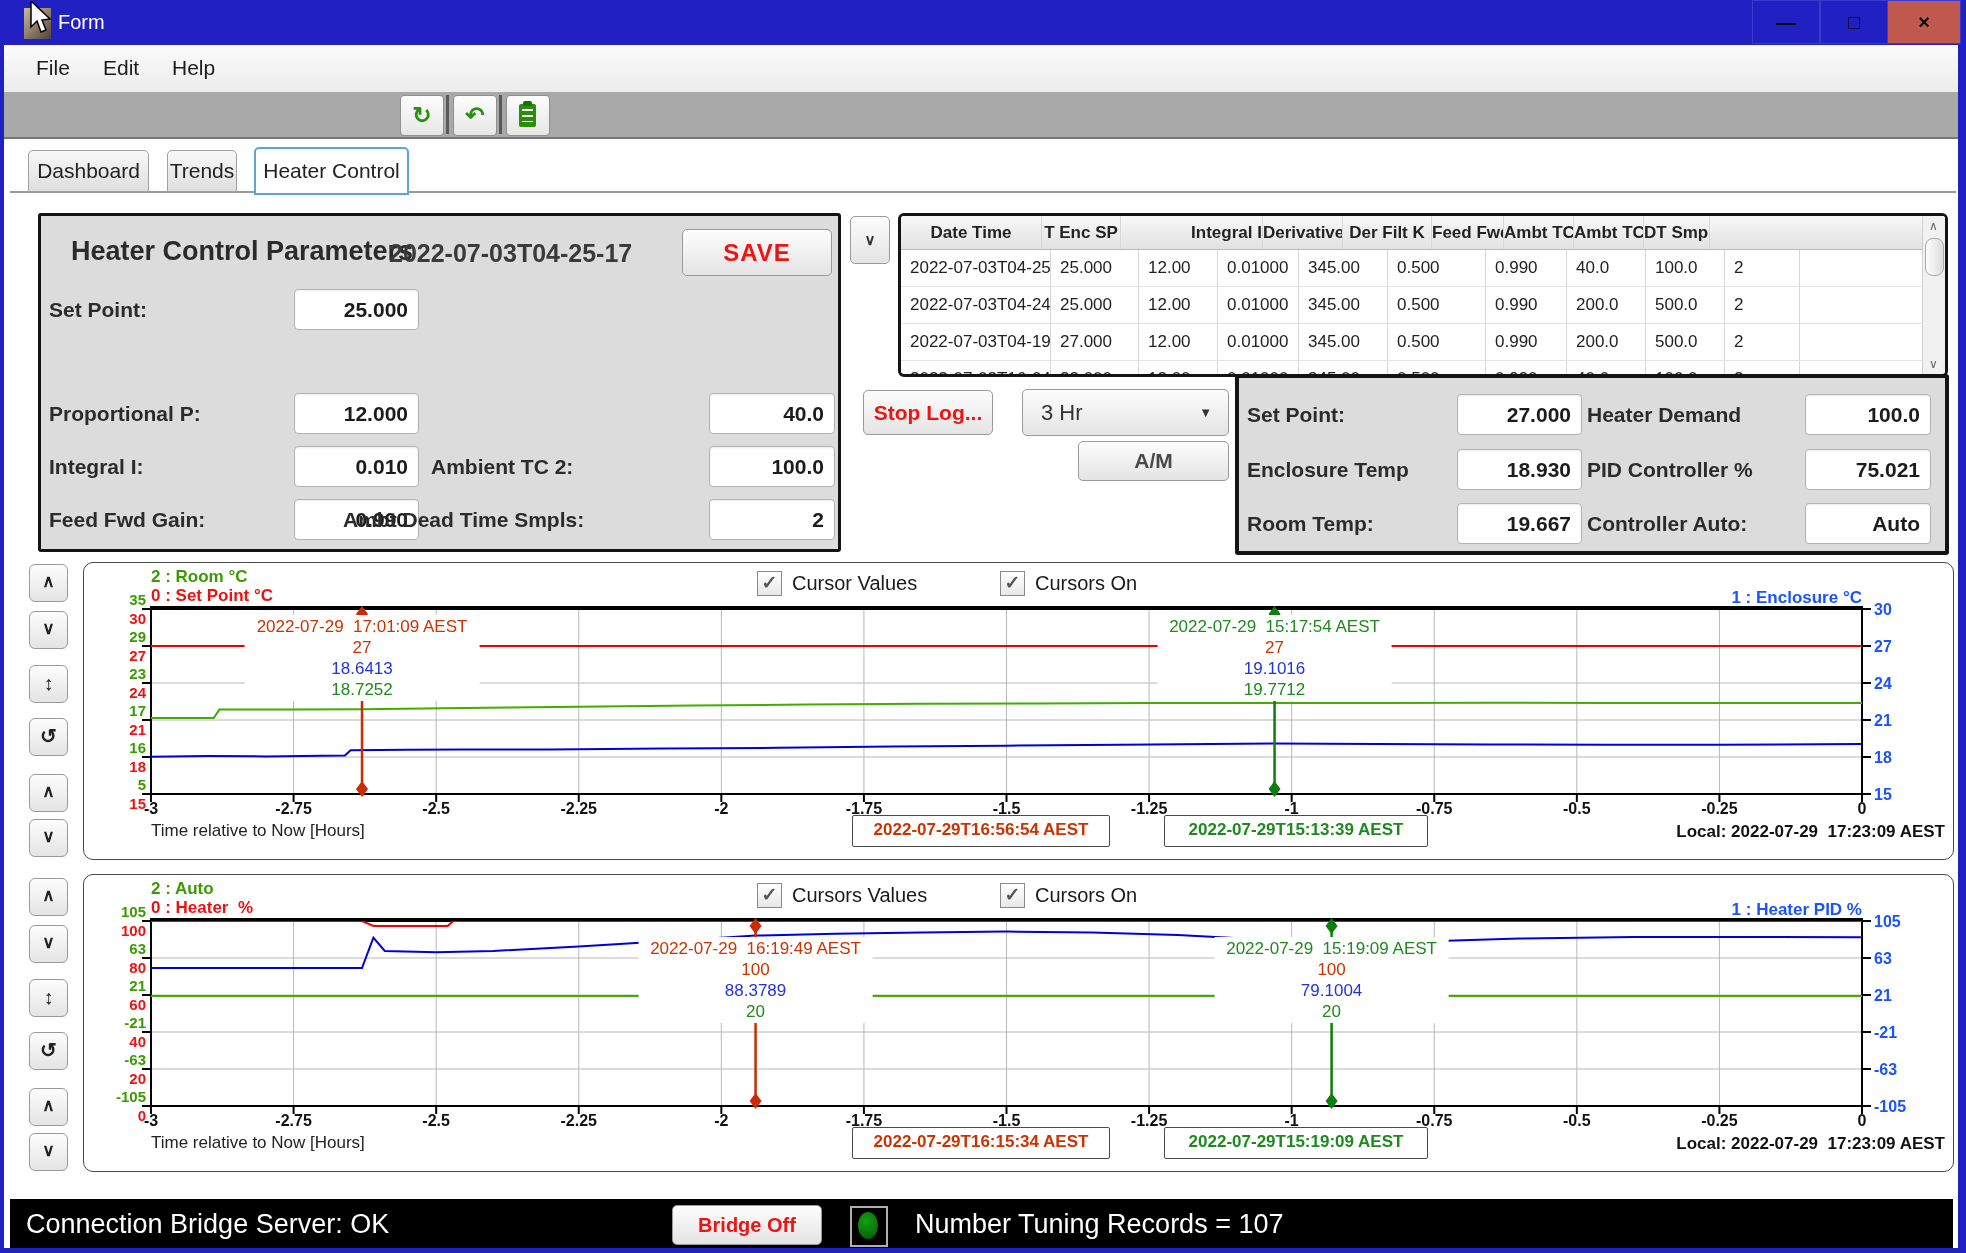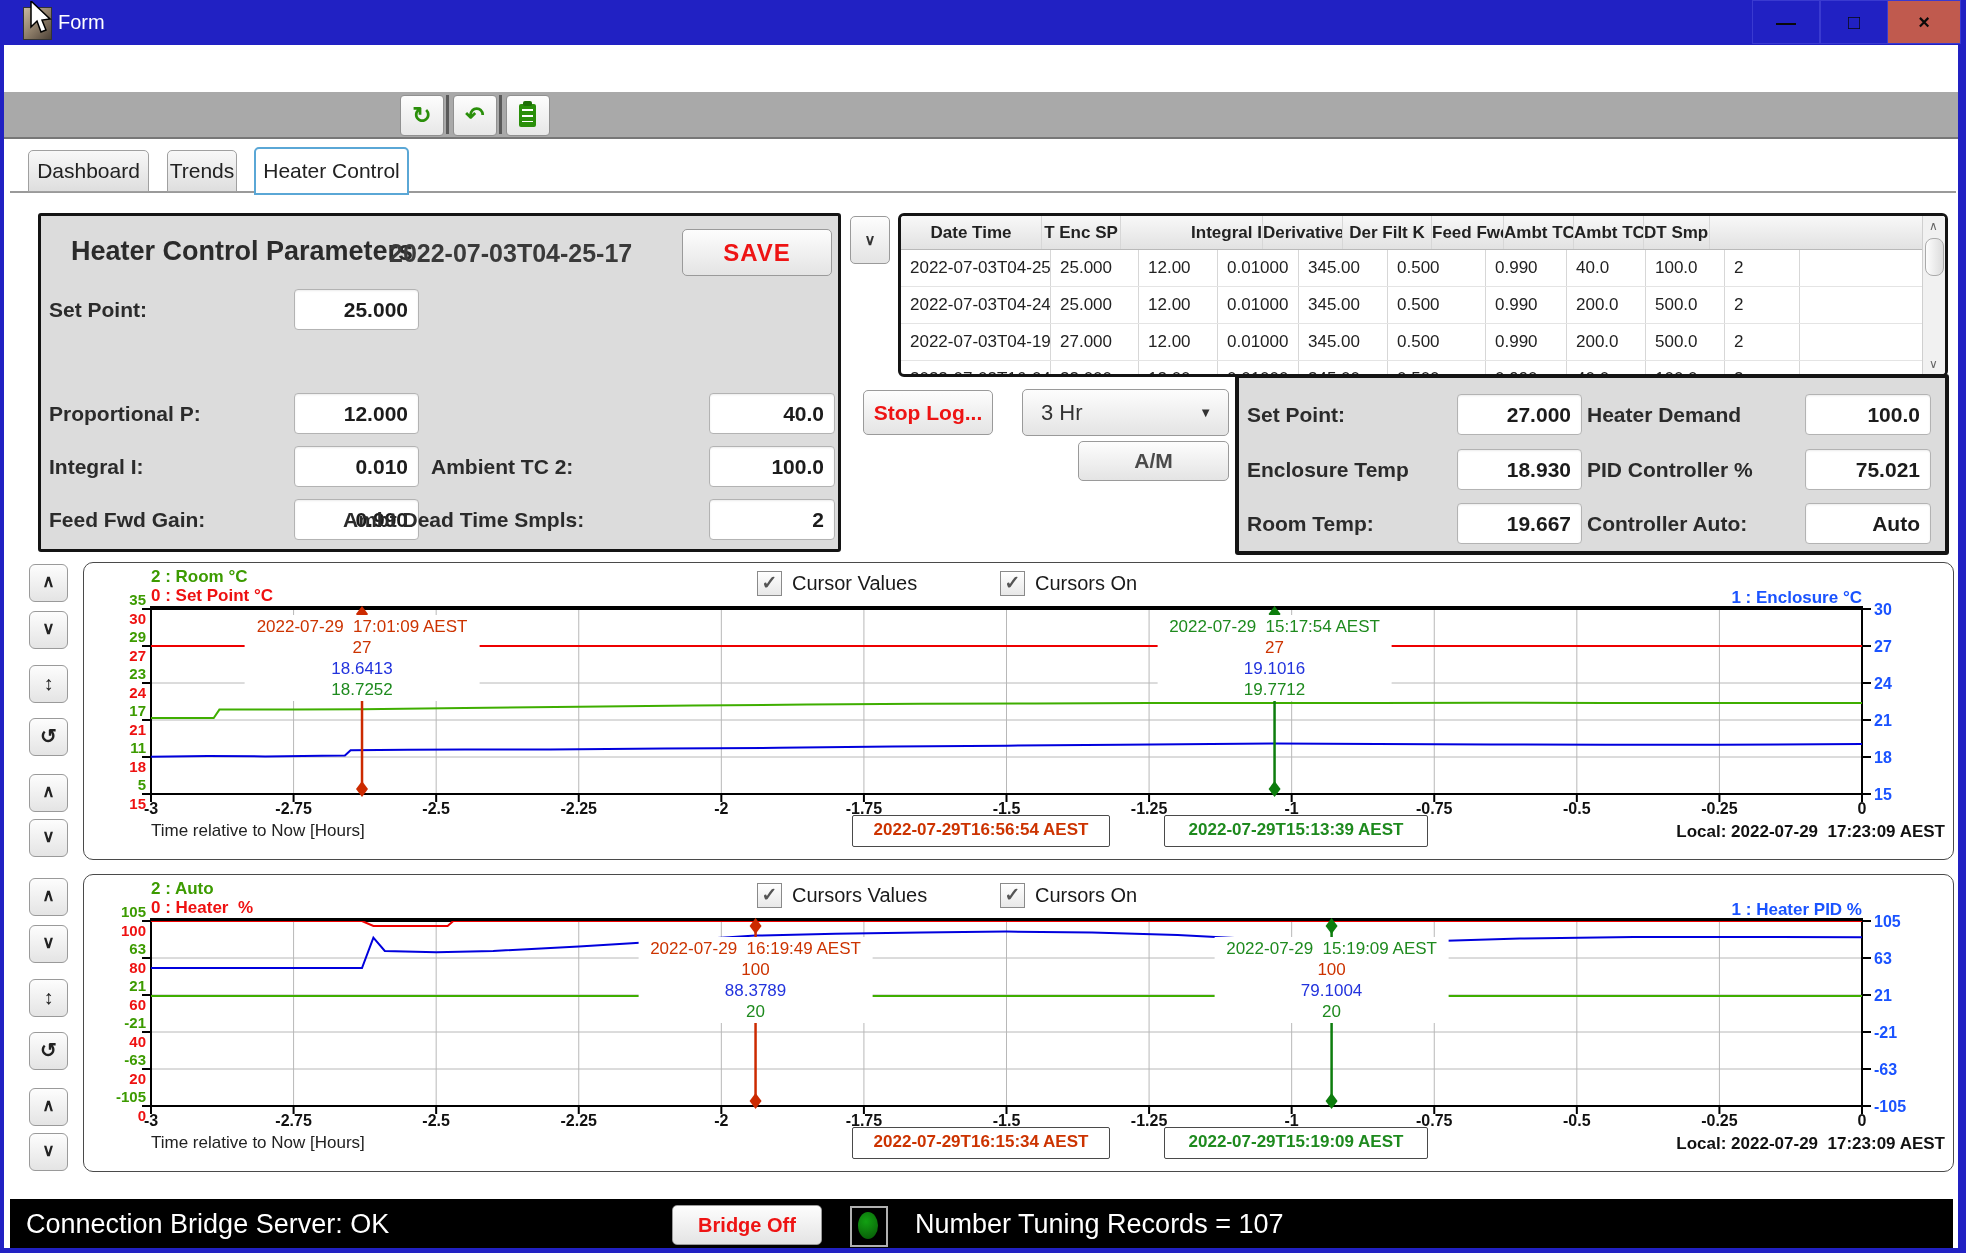--- a/index.html
+++ b/index.html
@@ -67,20 +67,25 @@
 <div id="app">
 
   <div class="titlebar">
     <div class="app-icon"></div>
     <span class="title-text">Form</span>
     <div class="win-btn" style="left:1752px;width:66px;">—</div>
     <div class="win-btn" style="left:1820px;width:66px;">□</div>
     <div class="win-btn close" style="left:1887px;width:72px;">×</div>
   </div>
 
+  <div class="menubar">
+    <span class="menu-item" style="left:28px;">File</span>
+    <span class="menu-item" style="left:95px;">Edit</span>
+    <span class="menu-item" style="left:164px;">Help</span>
+  </div>
 
   <div class="toolbar">
     <div class="tool-btn" style="left:400px;">↻</div>
     <div class="tool-sep" style="left:446px;"></div>
     <div class="tool-btn" style="left:453px;">↶</div>
     <div class="tool-sep" style="left:499px;"></div>
     <div class="tool-btn" style="left:506px;">
       <div class="clip-body"></div>
       <div class="clip-top"></div>
       <div class="clip-lines"></div>
@@ -297,21 +302,21 @@
       <div class="abs" style="left:673px;top:8px;"><span class="cb-box">✓</span><span class="cb-lab">Cursor Values</span></div>
       <div class="abs" style="left:916px;top:8px;"><span class="cb-box">✓</span><span class="cb-lab">Cursors On</span></div>
       <div class="axlab" style="left:0;top:28px;color:#3c9b00">35</div>
       <div class="axlab" style="left:0;top:47px;color:#ee1111">30</div>
       <div class="axlab" style="left:0;top:65px;color:#3c9b00">29</div>
       <div class="axlab" style="left:0;top:84px;color:#ee1111">27</div>
       <div class="axlab" style="left:0;top:102px;color:#3c9b00">23</div>
       <div class="axlab" style="left:0;top:121px;color:#ee1111">24</div>
       <div class="axlab" style="left:0;top:139px;color:#3c9b00">17</div>
       <div class="axlab" style="left:0;top:158px;color:#ee1111">21</div>
-      <div class="axlab" style="left:0;top:176px;color:#3c9b00">11</div>
+      <div class="axlab" style="left:0;top:176px;color:#3c9b00">16</div>
       <div class="axlab" style="left:0;top:195px;color:#ee1111">18</div>
       <div class="axlab" style="left:0;top:213px;color:#3c9b00">5</div>
       <div class="axlab" style="left:0;top:232px;color:#ee1111">15</div>
       <div class="axlab-r" style="left:1790px;top:38px;color:#1a53ff">30</div>
       <div class="axlab-r" style="left:1790px;top:75px;color:#1a53ff">27</div>
       <div class="axlab-r" style="left:1790px;top:112px;color:#1a53ff">24</div>
       <div class="axlab-r" style="left:1790px;top:149px;color:#1a53ff">21</div>
       <div class="axlab-r" style="left:1790px;top:186px;color:#1a53ff">18</div>
       <div class="axlab-r" style="left:1790px;top:223px;color:#1a53ff">15</div>
       <div class="xt" style="left:32px;top:237px;">-3</div>

